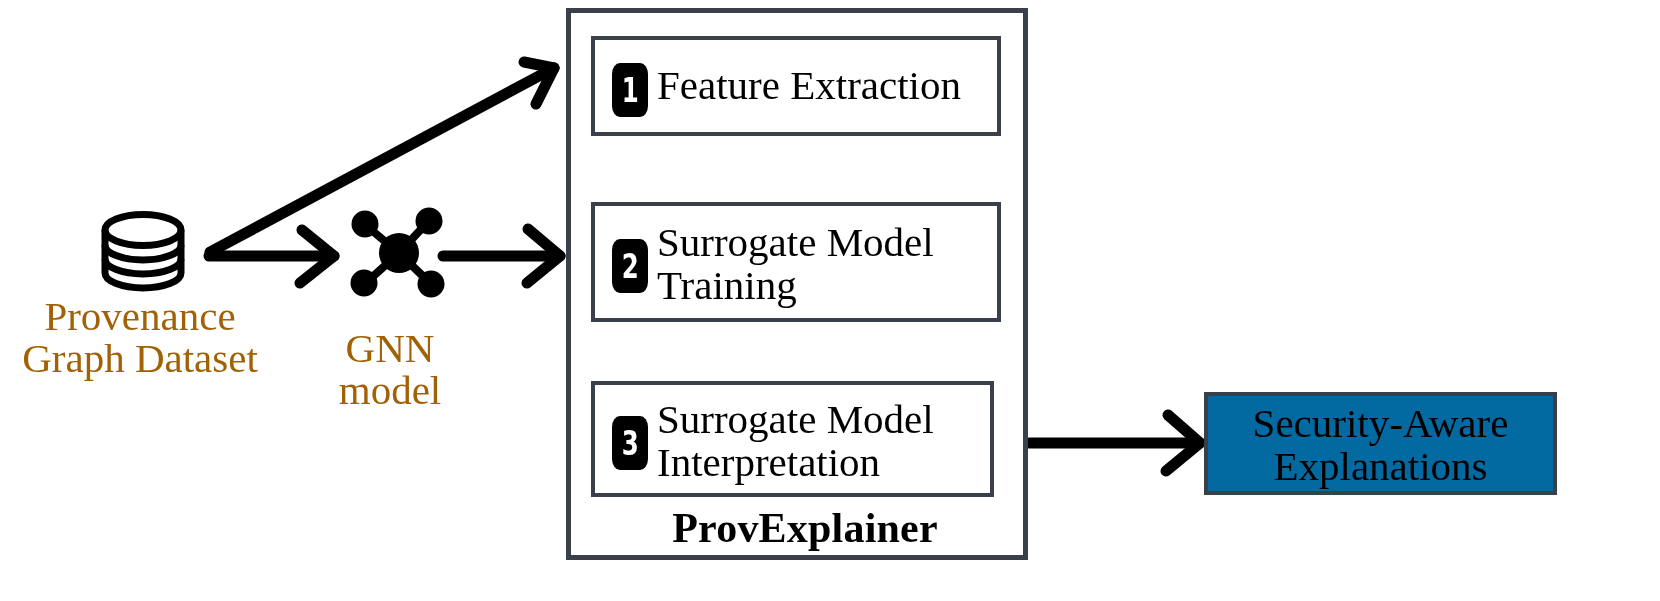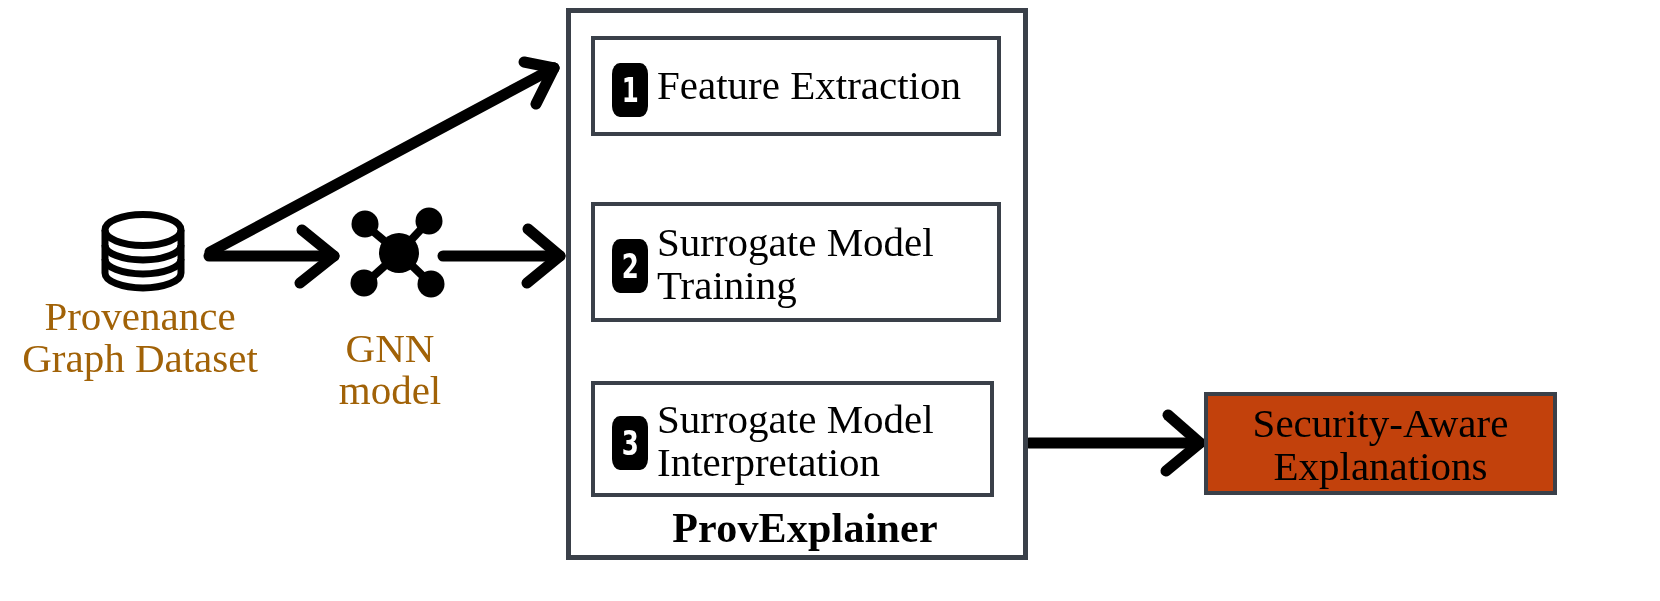--- a/index.html
+++ b/index.html
@@ -114,21 +114,21 @@
   #text-3 { top: 13px; }
 
   
   #output-box {
     left: 1204px;
     top: 392px;
     width: 353px;
     height: 103px;
     border: 4px solid #3a4049;
     box-sizing: border-box;
-    background: #c2410c;
+    background: #0369a1;
   }
   #output-text {
     position: absolute;
     left: 0; right: 0;
     top: 6px;
     text-align: center;
     font-size: 41px;
     line-height: 1.04;
     white-space: pre-line;
   }

